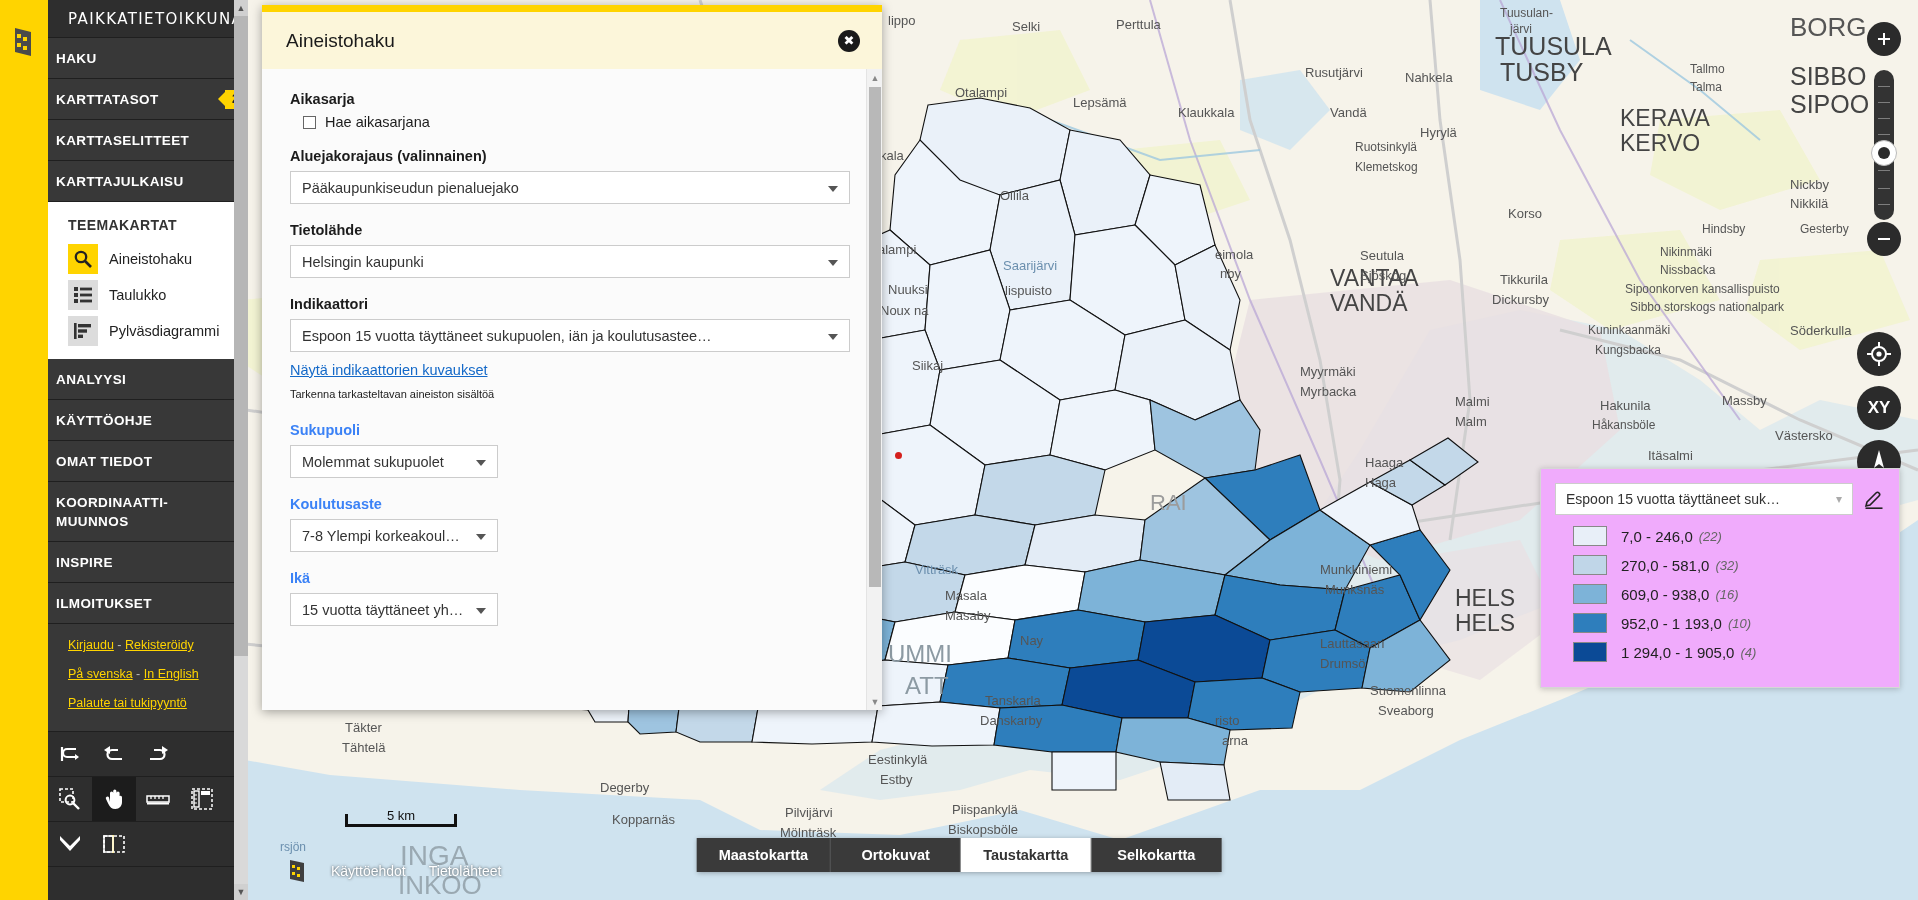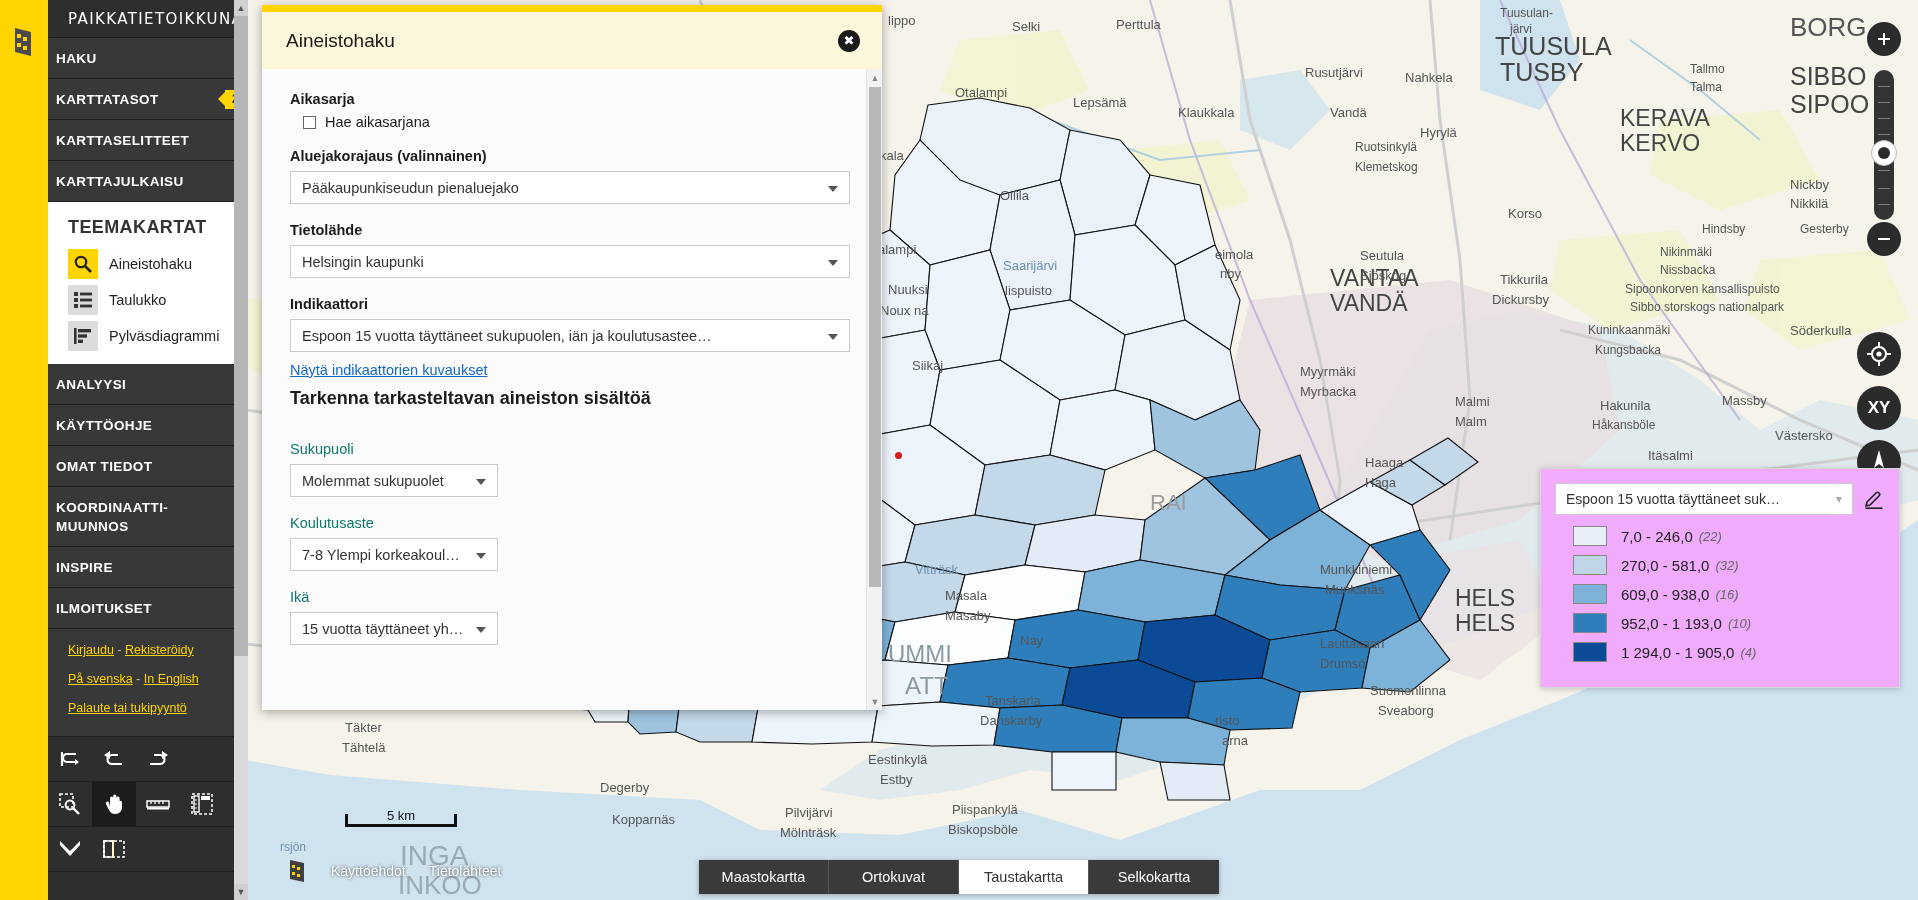--- a/index.html
+++ b/index.html
@@ -72,21 +72,21 @@
   .badge::before {
     content: ""; position: absolute; left: -7px; top: 0;
     border: 9.5px solid transparent;
     border-right-color: #ffd400;
     border-left-width: 0;
   }
   
   #theme-panel { background: #ffffff; padding: 8px 0 10px 0; }
   .theme-head {
     padding: 7px 0 8px 20px; color: #333;
-    font-size: 18px; font-weight: bold; letter-spacing: 0.4px;
+    font-size: 14px; font-weight: bold; letter-spacing: 0.4px;
   }
   .theme-item {
     display: flex; align-items: center;
     padding: 3px 0 3px 20px; cursor: pointer;
   }
   .theme-ico {
     width: 30px; height: 30px;
     display: flex; align-items: center; justify-content: center;
     margin-right: 11px; flex: 0 0 auto;
   }
@@ -144,21 +144,21 @@
     display: flex; align-items: center; justify-content: center;
     font-size: 13px; cursor: pointer; line-height: 1;
     font-family: "DejaVu Sans", sans-serif;
   }
   #dlg-body {
     flex: 1 1 auto; position: relative; overflow: hidden;
     background: #fbfbfb;
   }
   #dlg-form { padding: 22px 30px 10px 28px; }
   .f-label { font-weight: bold; font-size: 14.5px; color: #1c1c1c; margin-bottom: 7px; }
-  .f-label.light { font-weight: normal; color: #0f766e; font-size: 14.5px; }
+  .f-label.light { font-weight: bold; color: #3b82f6; font-size: 14.5px; }
   .f-group { margin-bottom: 18px; }
   .chk-row { display: flex; align-items: center; padding-left: 13px; margin-top: 4px; }
   .chk-box {
     width: 13px; height: 13px; border: 1px solid #666; background: #fff;
     margin-right: 9px; flex: 0 0 auto;
   }
   .chk-lbl { font-size: 14.5px; color: #1c1c1c; }
   .sel-box {
     position: relative; background: #fff;
     border: 1px solid #ccc; height: 33px;
@@ -173,21 +173,21 @@
     position: absolute; right: 11px; top: 50%; margin-top: -2px;
     width: 0; height: 0;
     border-left: 5.5px solid transparent;
     border-right: 5.5px solid transparent;
     border-top: 6px solid #555;
   }
   .desc-link {
     display: inline-block; color: #1469c8; font-size: 14.5px;
     text-decoration: underline; cursor: pointer; margin: 0 0 10px 0;
   }
-  .sub-head { font-weight: bold; font-size: 18px; color: #1c1c1c; margin-bottom: 32px; }
+  .sub-head { font-weight: normal; font-size: 11px; color: #1c1c1c; margin-bottom: 22px; }
   
   #dlg-scroll {
     position: absolute; right: 0; top: 0; width: 16px; height: 100%;
     background: #f2f2f2; border-left: 1px solid #e4e4e4;
   }
   #dlg-scroll .arr {
     width: 16px; height: 17px; display:flex; align-items:center; justify-content:center;
     color:#888; font-size: 9px;
   }
   #dlg-scroll .arr.bot { position: absolute; bottom: 0; left: 0; }
@@ -241,22 +241,23 @@
     position: absolute; left: -3px; top: 70px;
     width: 26px; height: 26px; border-radius: 50%;
     background: #fff; border: 1px solid #bbb;
     display: flex; align-items: center; justify-content: center;
   }
   #zoom-knob i { width: 12px; height: 12px; border-radius: 50%; background: #2b2b2b; display:block; }
 
   
   #basemap-bar {
     position: absolute; left: 50%; transform: translateX(-50%);
-    bottom: 6px; display: flex; z-index: 45;
+    bottom: 28px; display: flex; z-index: 45;
     box-shadow: 0 1px 5px rgba(0,0,0,.3);
+    font-weight: bold;
   }
   .bm-btn {
     min-width: 130px; height: 34px;
     background: #3a3a3a; color: #fff;
     display: flex; align-items: center; justify-content: center;
     font-size: 14.5px; padding: 0 22px; cursor: pointer;
     border-right: 1px solid #555;
   }
   .bm-btn:last-child { border-right: none; }
   .bm-btn.active { background: #ffffff; color: #333; }

